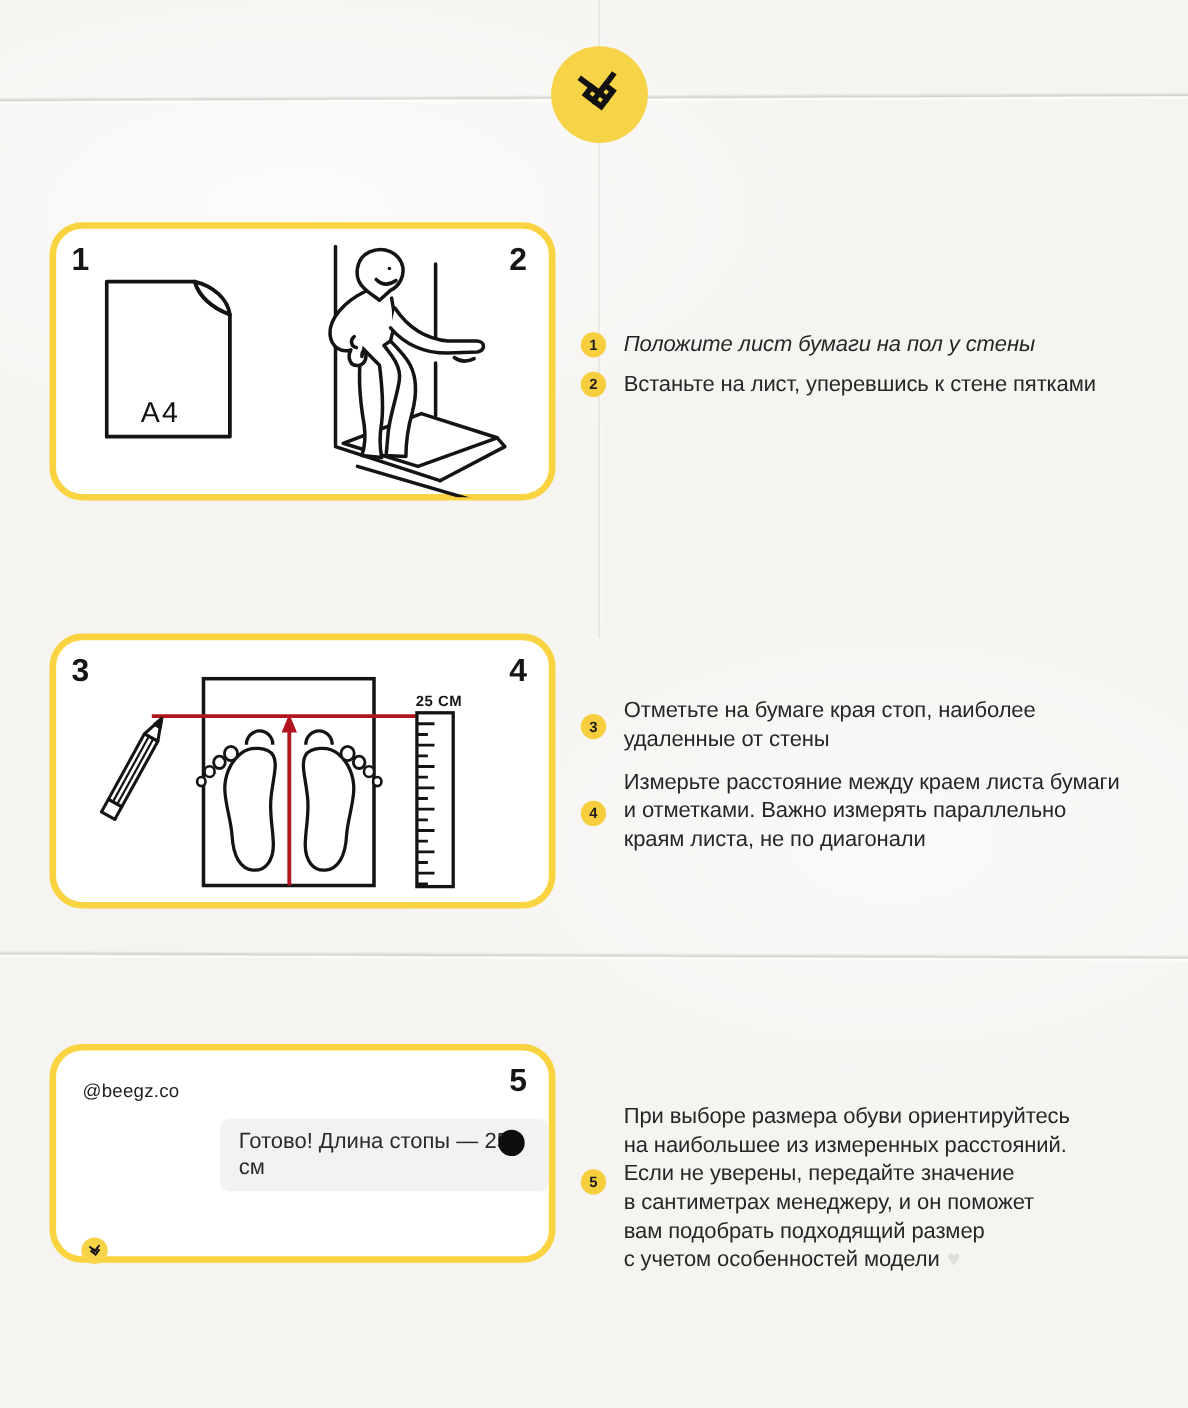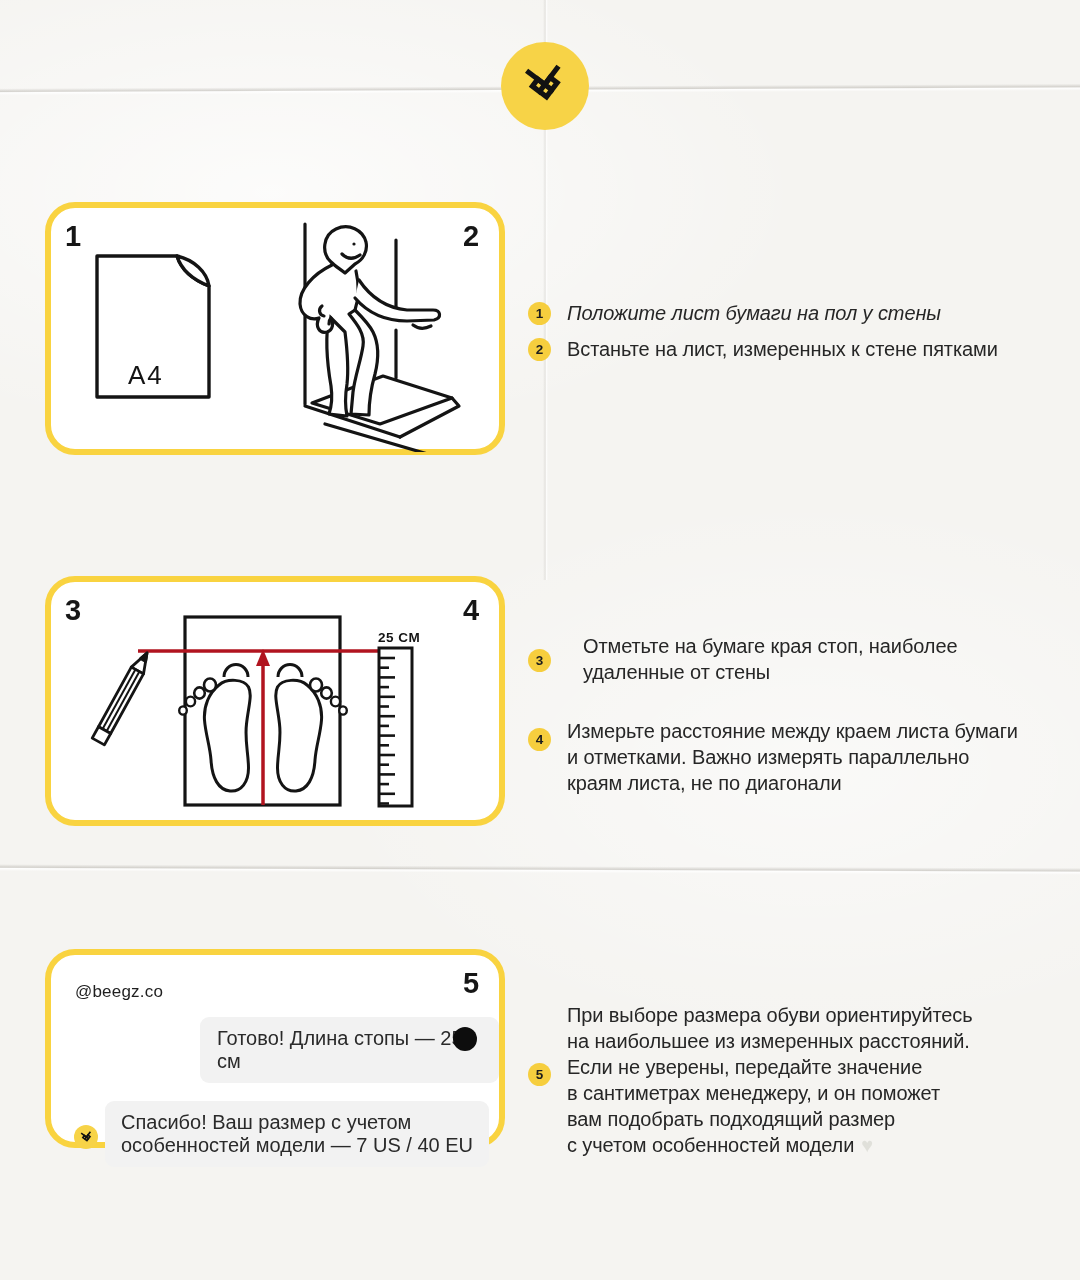--- a/index.html
+++ b/index.html
@@ -174,53 +174,51 @@
   </svg>
 </div>
 
 <div class="card" id="card3">
   <div class="handle">@beegz.co</div>
   <div class="card-num num-r">5</div>
 
   <div class="bubble bubble-out">Готово! Длина стопы — 25 см</div>
   <div class="avatar avatar-user"></div>
 
-  <div class="bubble bubble-in">Спасибо! Ваш размер с учетом
-особенностей модели — 7 US / 40 EU</div>
   <div class="avatar avatar-brand">
     <svg width="15" height="15" viewBox="0 0 100 100">
       <g transform="rotate(-8 50 50)" stroke="#121212" stroke-width="11" fill="none">
         <path d="M19 16 L50 47 L81 16"></path>
         <path d="M50 47 L38 35 L26 47 L38 59 Z"></path>
         <path d="M50 47 L62 35 L74 47 L62 59 Z"></path>
         <path d="M38 59 L50 71 L62 59"></path>
       </g>
     </svg>
   </div>
 </div>
 
 <div>
   <div class="step-badge" style="left:528px;top:302px;">1</div>
   <div class="step-text" style="top:300px;font-style:italic;">Положите лист бумаги на пол у стены</div>
 </div>
 
 <div>
   <div class="step-badge" style="left:528px;top:338px;">2</div>
-  <div class="step-text" style="top:336px;">Встаньте на лист, измеренных к стене пятками</div>
+  <div class="step-text" style="top:336px;">Встаньте на лист, уперевшись к стене пятками</div>
 </div>
 
 <div>
   <div class="step-badge" style="left:528px;top:649px;">3</div>
-  <div class="step-text" style="top:633px;margin-left:16px;">Отметьте на бумаге края стоп, наиболее
+  <div class="step-text" style="top:633px;">Отметьте на бумаге края стоп, наиболее
 удаленные от стены</div>
 </div>
 
 <div>
   <div class="step-badge" style="left:528px;top:728px;">4</div>
-  <div class="step-text" style="top:718px;">Измерьте расстояние между краем листа бумаги
+  <div class="step-text" style="top:698px;">Измерьте расстояние между краем листа бумаги
 и отметками. Важно измерять параллельно
 краям листа, не по диагонали</div>
 </div>
 
 <div>
   <div class="step-badge" style="left:528px;top:1063px;">5</div>
   <div class="step-text" style="top:1002px;"><span>При выборе размера обуви ориентируйтесь
 на наибольшее из измеренных расстояний.
 Если не уверены, передайте значение
 в сантиметрах менеджеру, и он поможет

